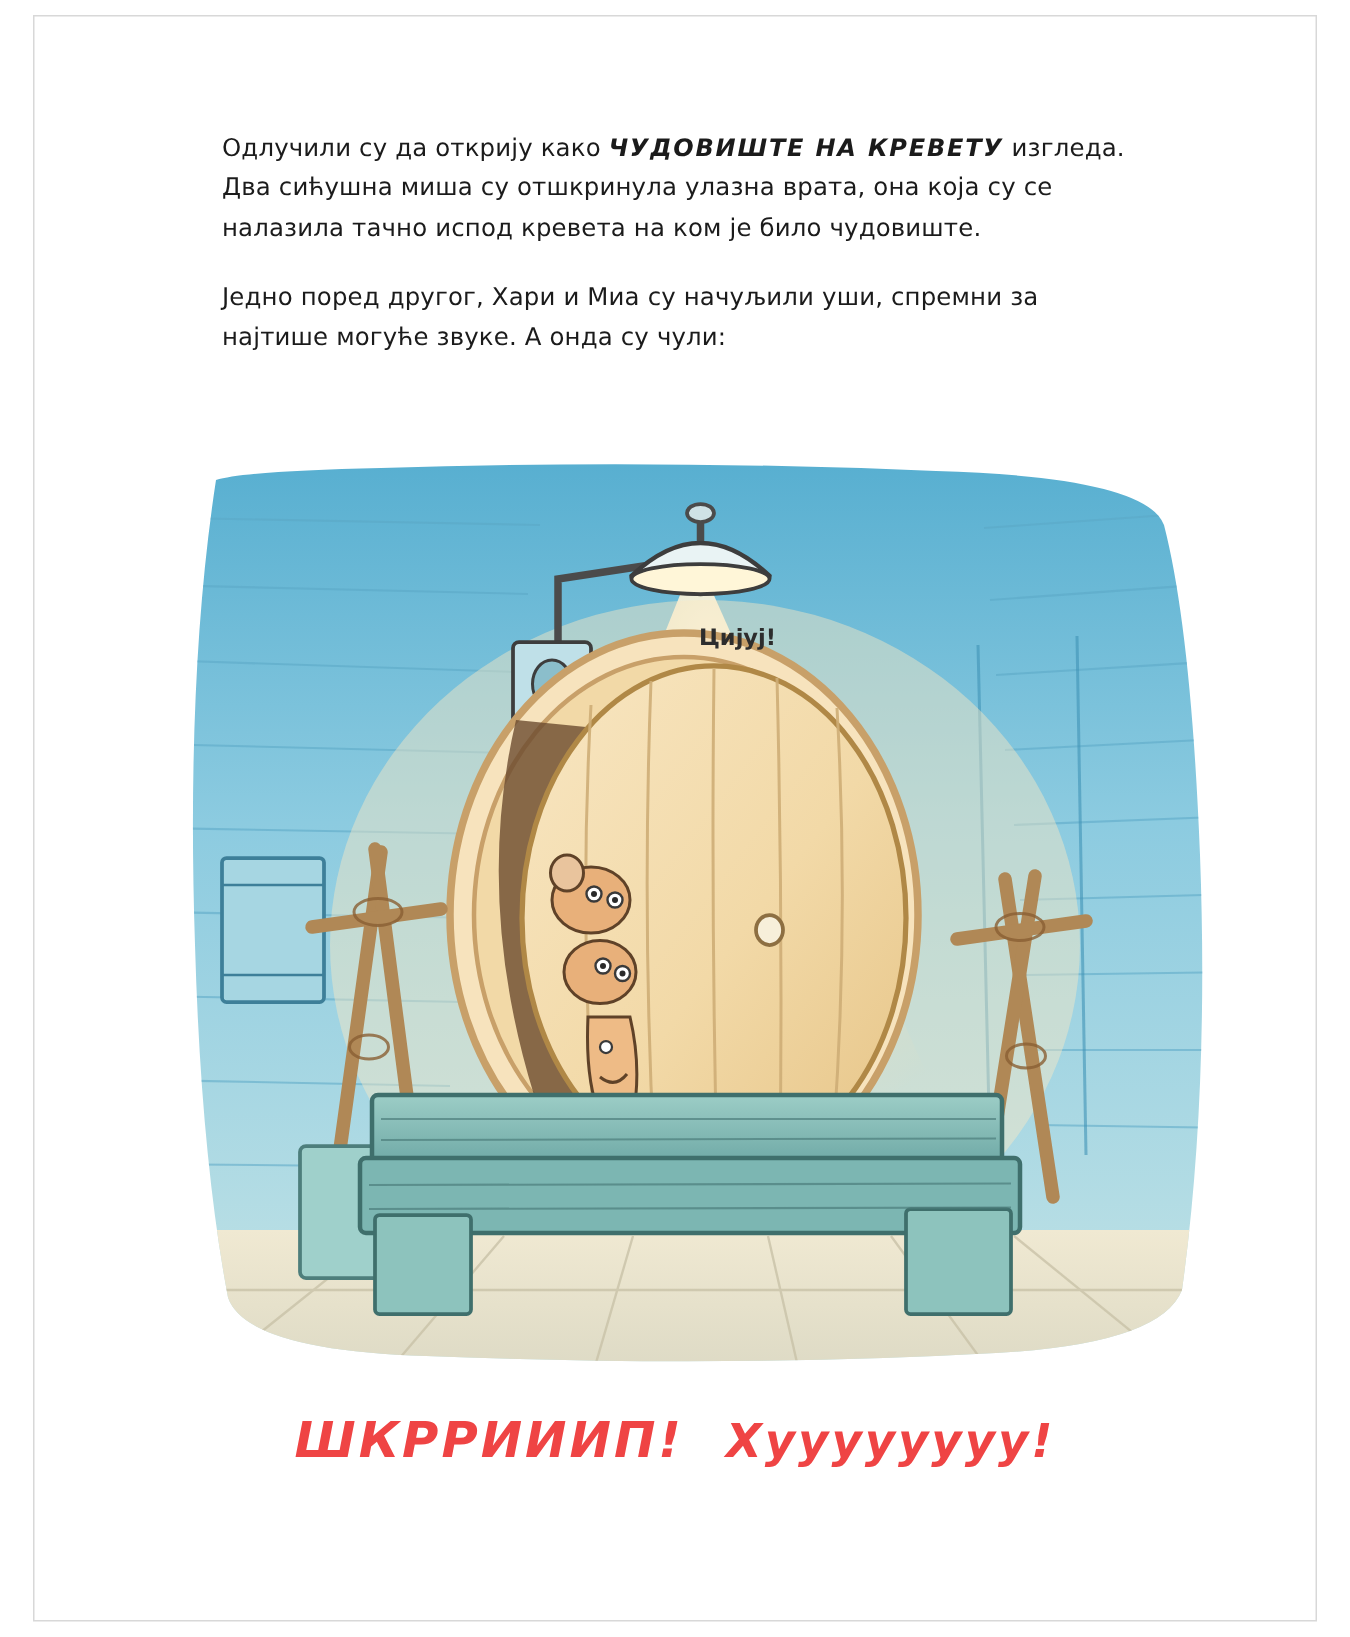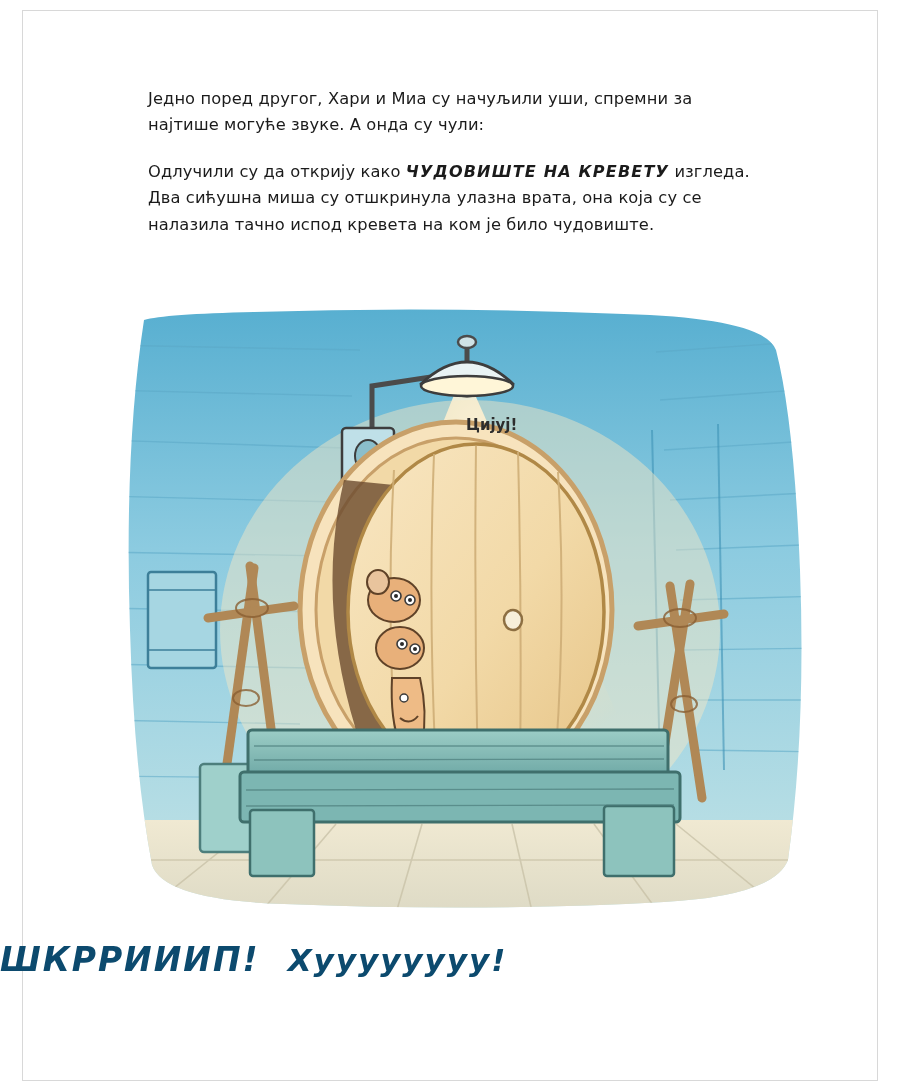--- a/index.html
+++ b/index.html
@@ -61,22 +61,22 @@
     position: absolute;
     inset: 0;
   }
 
   
   .sounds {
     position: absolute;
     left: 0;
     right: 0;
     top: 940px;
-    text-align: left;
-    color: #0c4a6e;
+    text-align: center;
+    color: #ef4444;
   }
   .sound-word {
     display: inline-block;
     font-family: "DejaVu Sans", sans-serif;
     font-weight: bold;
     font-style: italic;
     font-size: 33px;
     letter-spacing: 2px;
     vertical-align: baseline;
   }
@@ -84,22 +84,22 @@
   .sound-2 { font-size: 31px; }
 </style>
 </head>
 <body>
 
 <div id="page">
 
   <div class="page-frame"></div>
 
   <div class="text-block">
+    <div class="para"><span>Одлучили су да открију како </span><span class="emph">ЧУДОВИШТЕ НА КРЕВЕТУ</span><span> изгледа. Два сићушна миша су отшкринула улазна врата, она која су се налазила тачно испод кревета на ком је било чудовиште.</span></div>
     <div class="para">Једно поред другог, Хари и Миа су начуљили уши, спремни за најтише могуће звуке. А онда су чули:</div>
-    <div class="para"><span>Одлучили су да открију како </span><span class="emph">ЧУДОВИШТЕ НА КРЕВЕТУ</span><span> изгледа. Два сићушна миша су отшкринула улазна врата, она која су се налазила тачно испод кревета на ком је било чудовиште.</span></div>
   </div>
 
   <div class="illus-wrap">
     <svg class="illus" viewBox="0 0 722 620" preserveAspectRatio="none">
       <defs>
         <radialGradient id="lightCone" cx="0.5" cy="0.12" r="0.75">
           <stop offset="0%" stop-color="#fff6de" stop-opacity="0.95"></stop>
           <stop offset="45%" stop-color="#fbe8bd" stop-opacity="0.65"></stop>
           <stop offset="100%" stop-color="#f7dcab" stop-opacity="0"></stop>
         </radialGradient>

